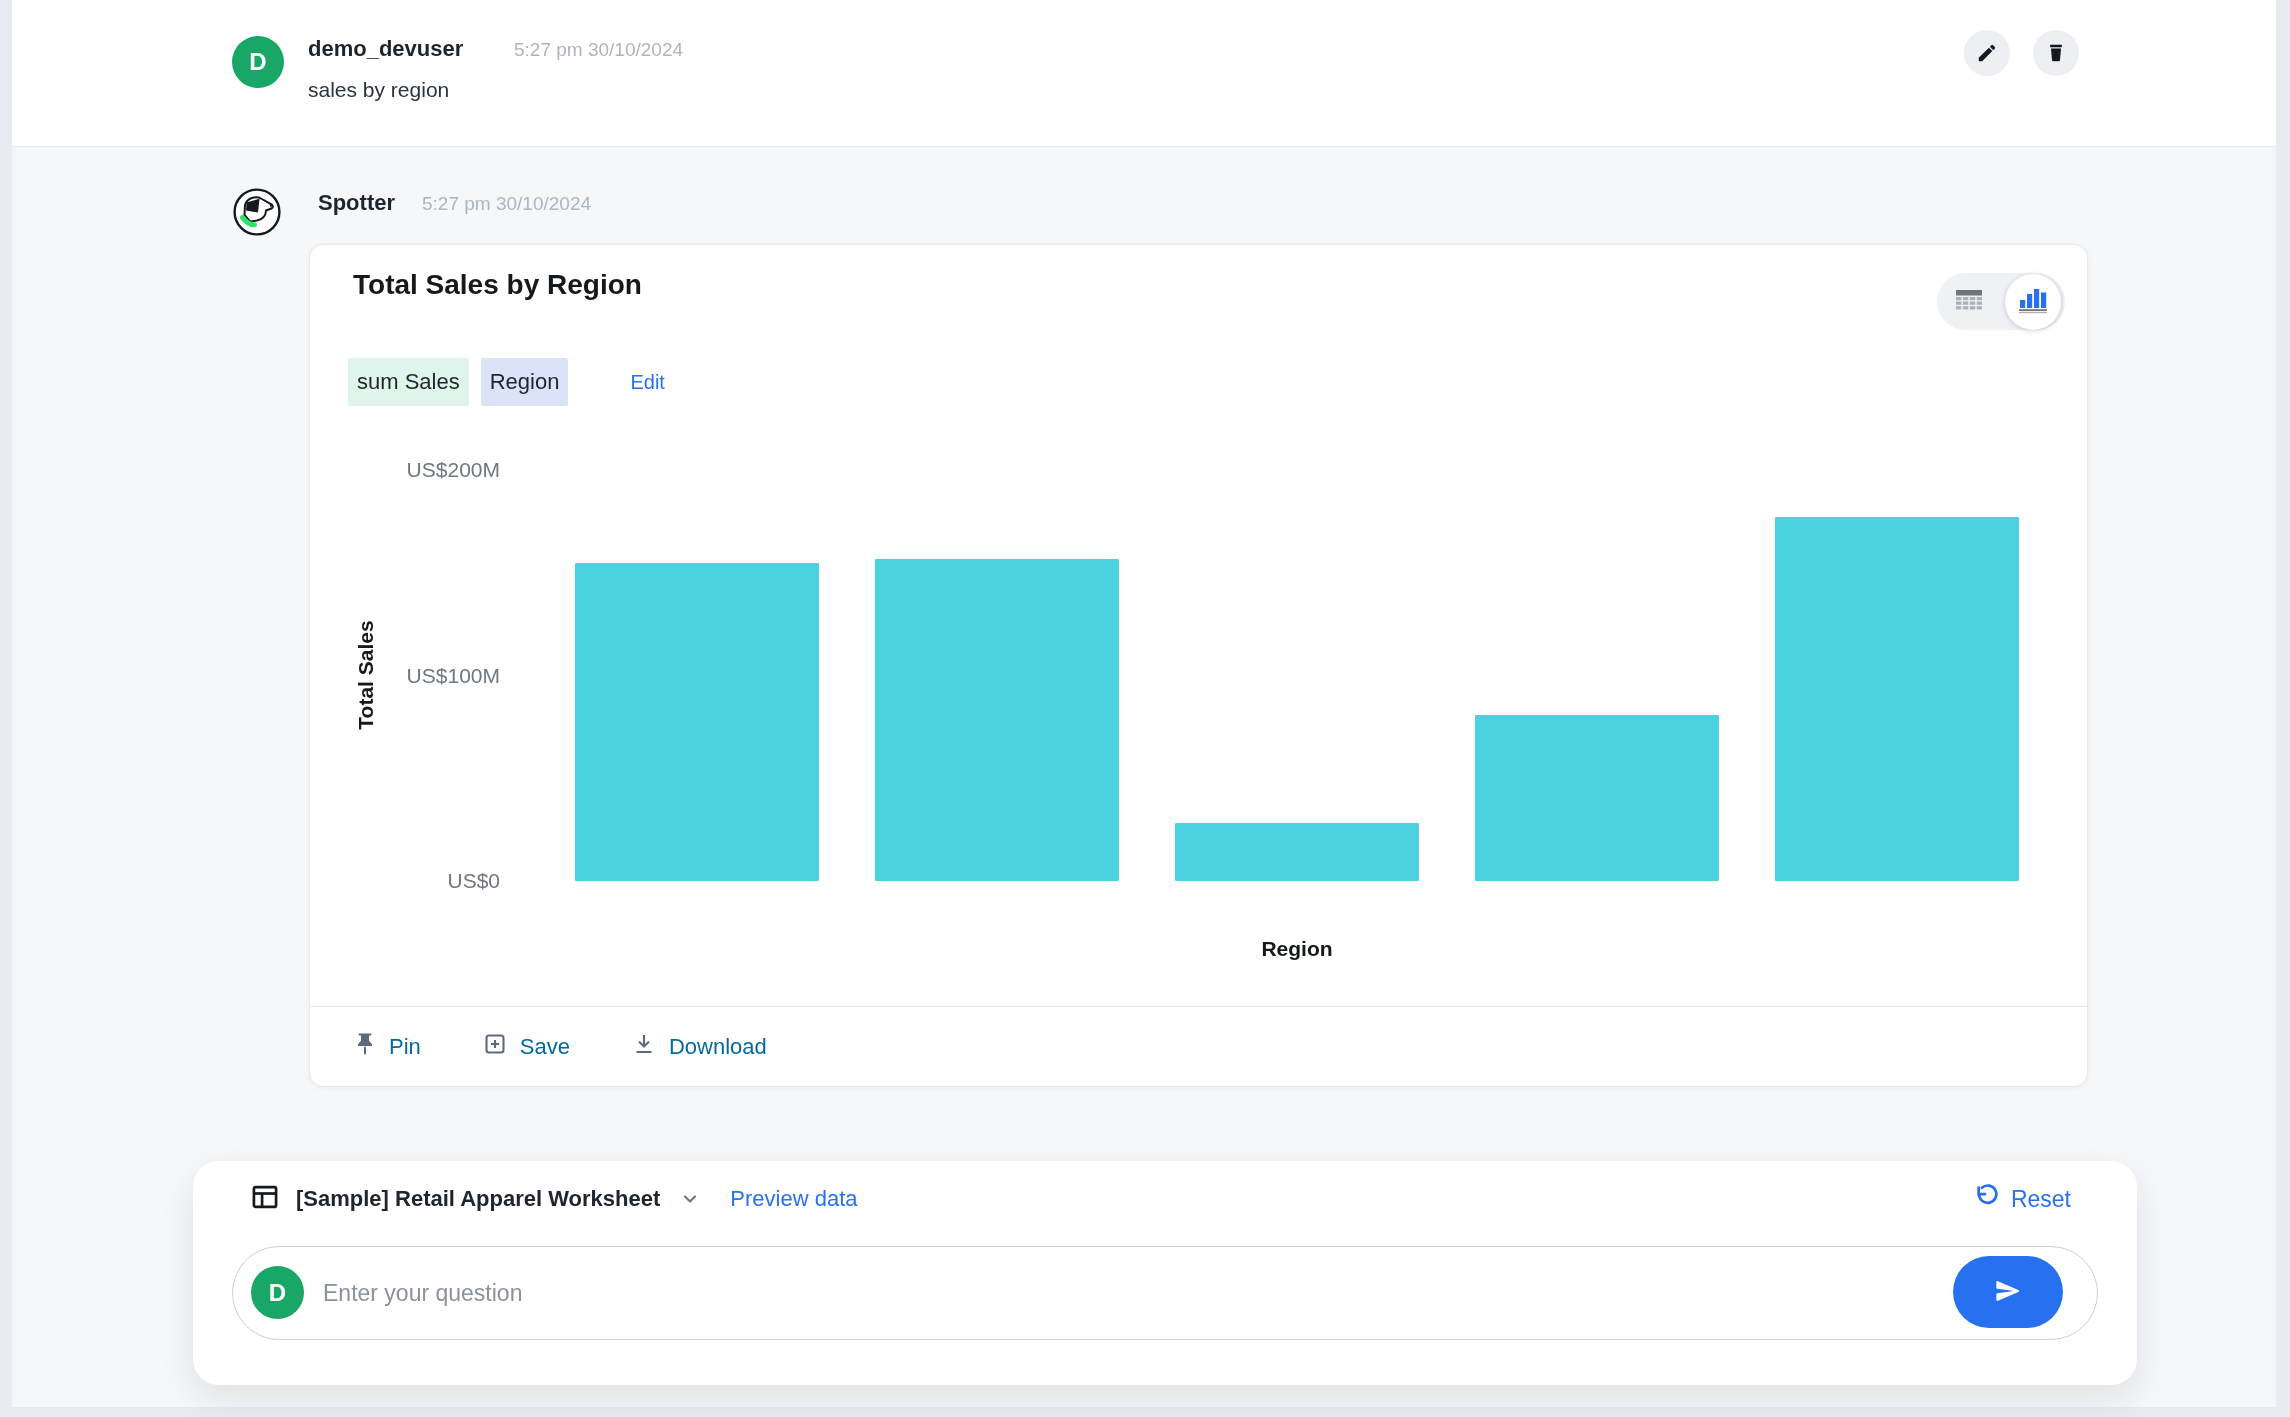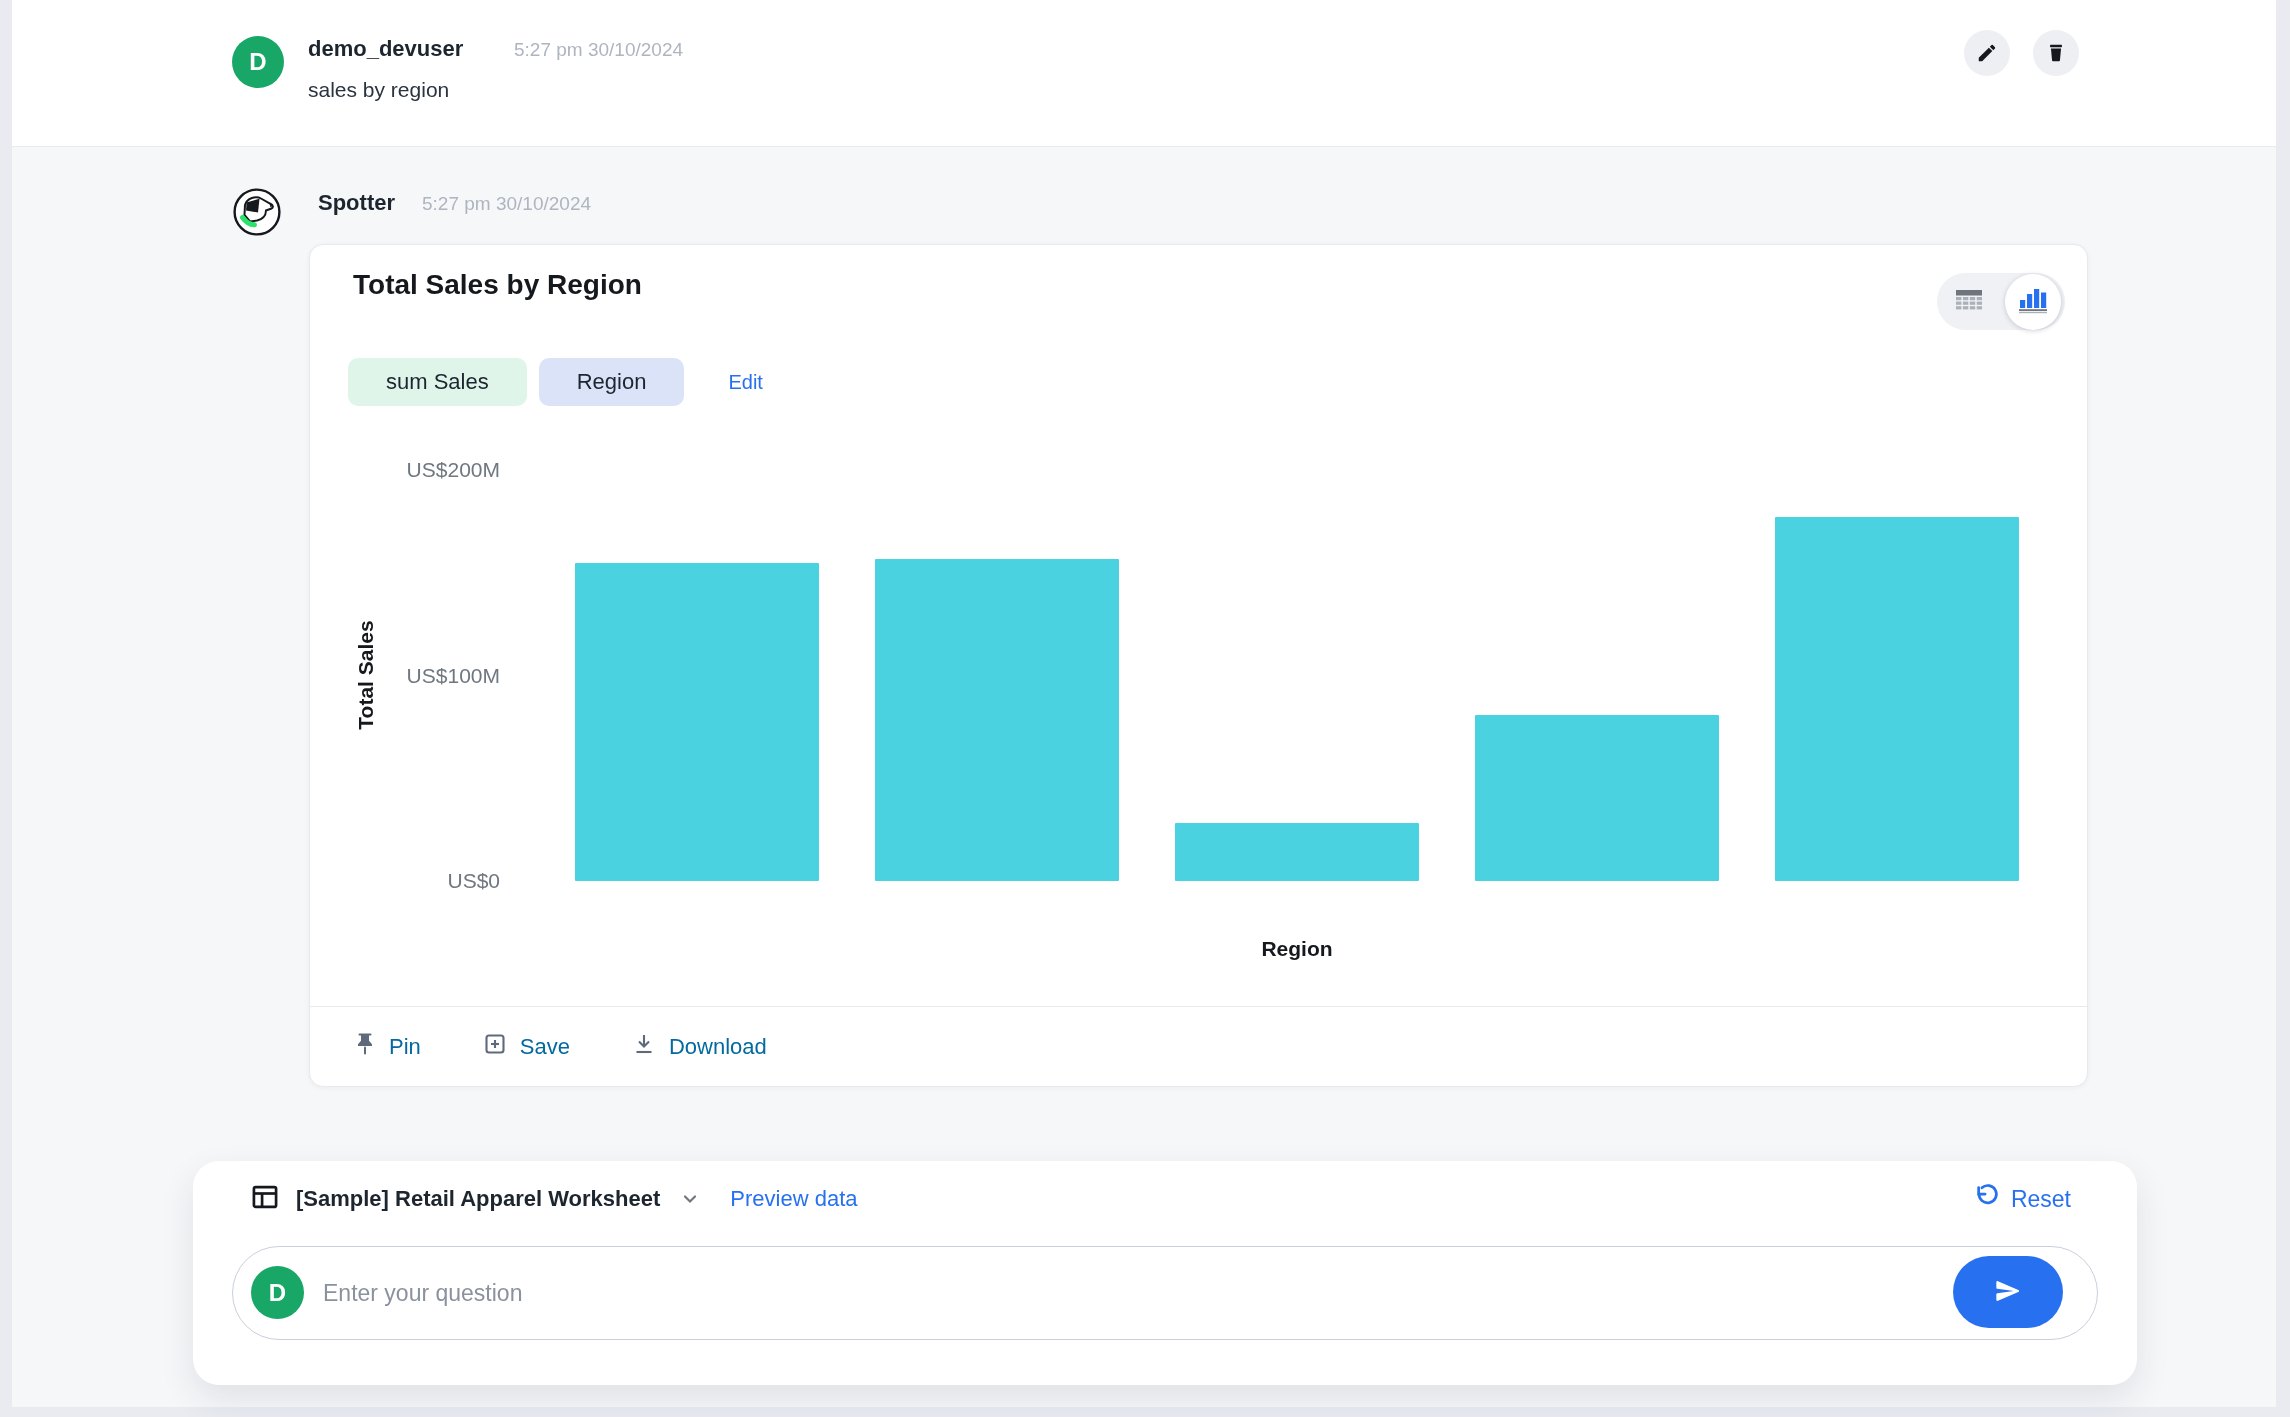--- a/index.html
+++ b/index.html
@@ -22,24 +22,24 @@
   .bname{position:absolute;left:294px;top:190px;font-size:22px;font-weight:700;color:#1D252F;margin-left:12px;}
   .bot-ts{position:absolute;left:410px;top:193px;}
 
   
   .card{position:absolute;left:297px;top:244px;width:1779px;height:843px;background:#fff;border:1px solid #E7E9EE;border-radius:14px;box-shadow:0 1px 5px rgba(20,30,50,0.05);box-sizing:border-box;}
   .card-title{position:absolute;left:43px;top:24px;font-size:28px;font-weight:700;color:#15191E;margin:0;text-align:center;}
   .view-toggle{position:absolute;left:1627px;top:28px;width:128px;height:57px;background:#EFF1F5;border-radius:29px;display:flex;align-items:center;}
   .view-toggle button{border:none;background:transparent;width:56px;height:56px;display:flex;align-items:center;justify-content:center;cursor:pointer;padding:0;margin:0 4px;}
   .view-toggle button.active{background:#fff;border-radius:50%;box-shadow:0 1px 5px rgba(20,30,50,0.2);}
   .chips-row{position:absolute;left:38px;top:113px;height:48px;display:flex;align-items:center;gap:12px;}
-  .chip{height:48px;display:flex;align-items:center;padding:0 38px;border-radius:10px;font-size:22px;color:#1D252F;}
+  .chip{height:48px;display:flex;align-items:center;padding:0 9px;border-radius:2px;font-size:22px;color:#1D252F;}
   .chip-measure{background:#DFF5EA;}
   .chip-attribute{background:#DBE3F8;}
-  .edit-link{margin-left:32px;font-size:20px;color:#2770EF;text-decoration:none;cursor:pointer;}
+  .edit-link{margin-left:50px;font-size:20px;color:#2770EF;text-decoration:none;cursor:pointer;}
 
   
   .y-axis-title{position:absolute;left:16px;top:430px;transform:translateY(-50%) rotate(-90deg);font-size:21px;font-weight:600;color:#15191E;transform-origin:center;width:160px;text-align:center;margin-left:-40px;}
   .y-ticks{position:absolute;left:0;top:180px;width:190px;height:456px;}
   .y-ticks .ytick{position:absolute;right:0;width:190px;text-align:right;font-size:21px;color:#6F7780;line-height:28px;}
   .plot-area{position:absolute;left:237px;top:180px;width:1500px;height:456px;}
   .plot-area .bar{position:absolute;bottom:0;border-radius:1px;}
   .x-labels{position:absolute;left:237px;top:650px;width:1500px;height:28px;}
   .x-labels .xlab{position:absolute;top:0;width:300px;text-align:center;font-size:21px;color:#6F7780;}
   .x-axis-title{position:absolute;left:237px;top:692px;width:1500px;text-align:center;font-size:21px;font-weight:600;color:#15191E;}

